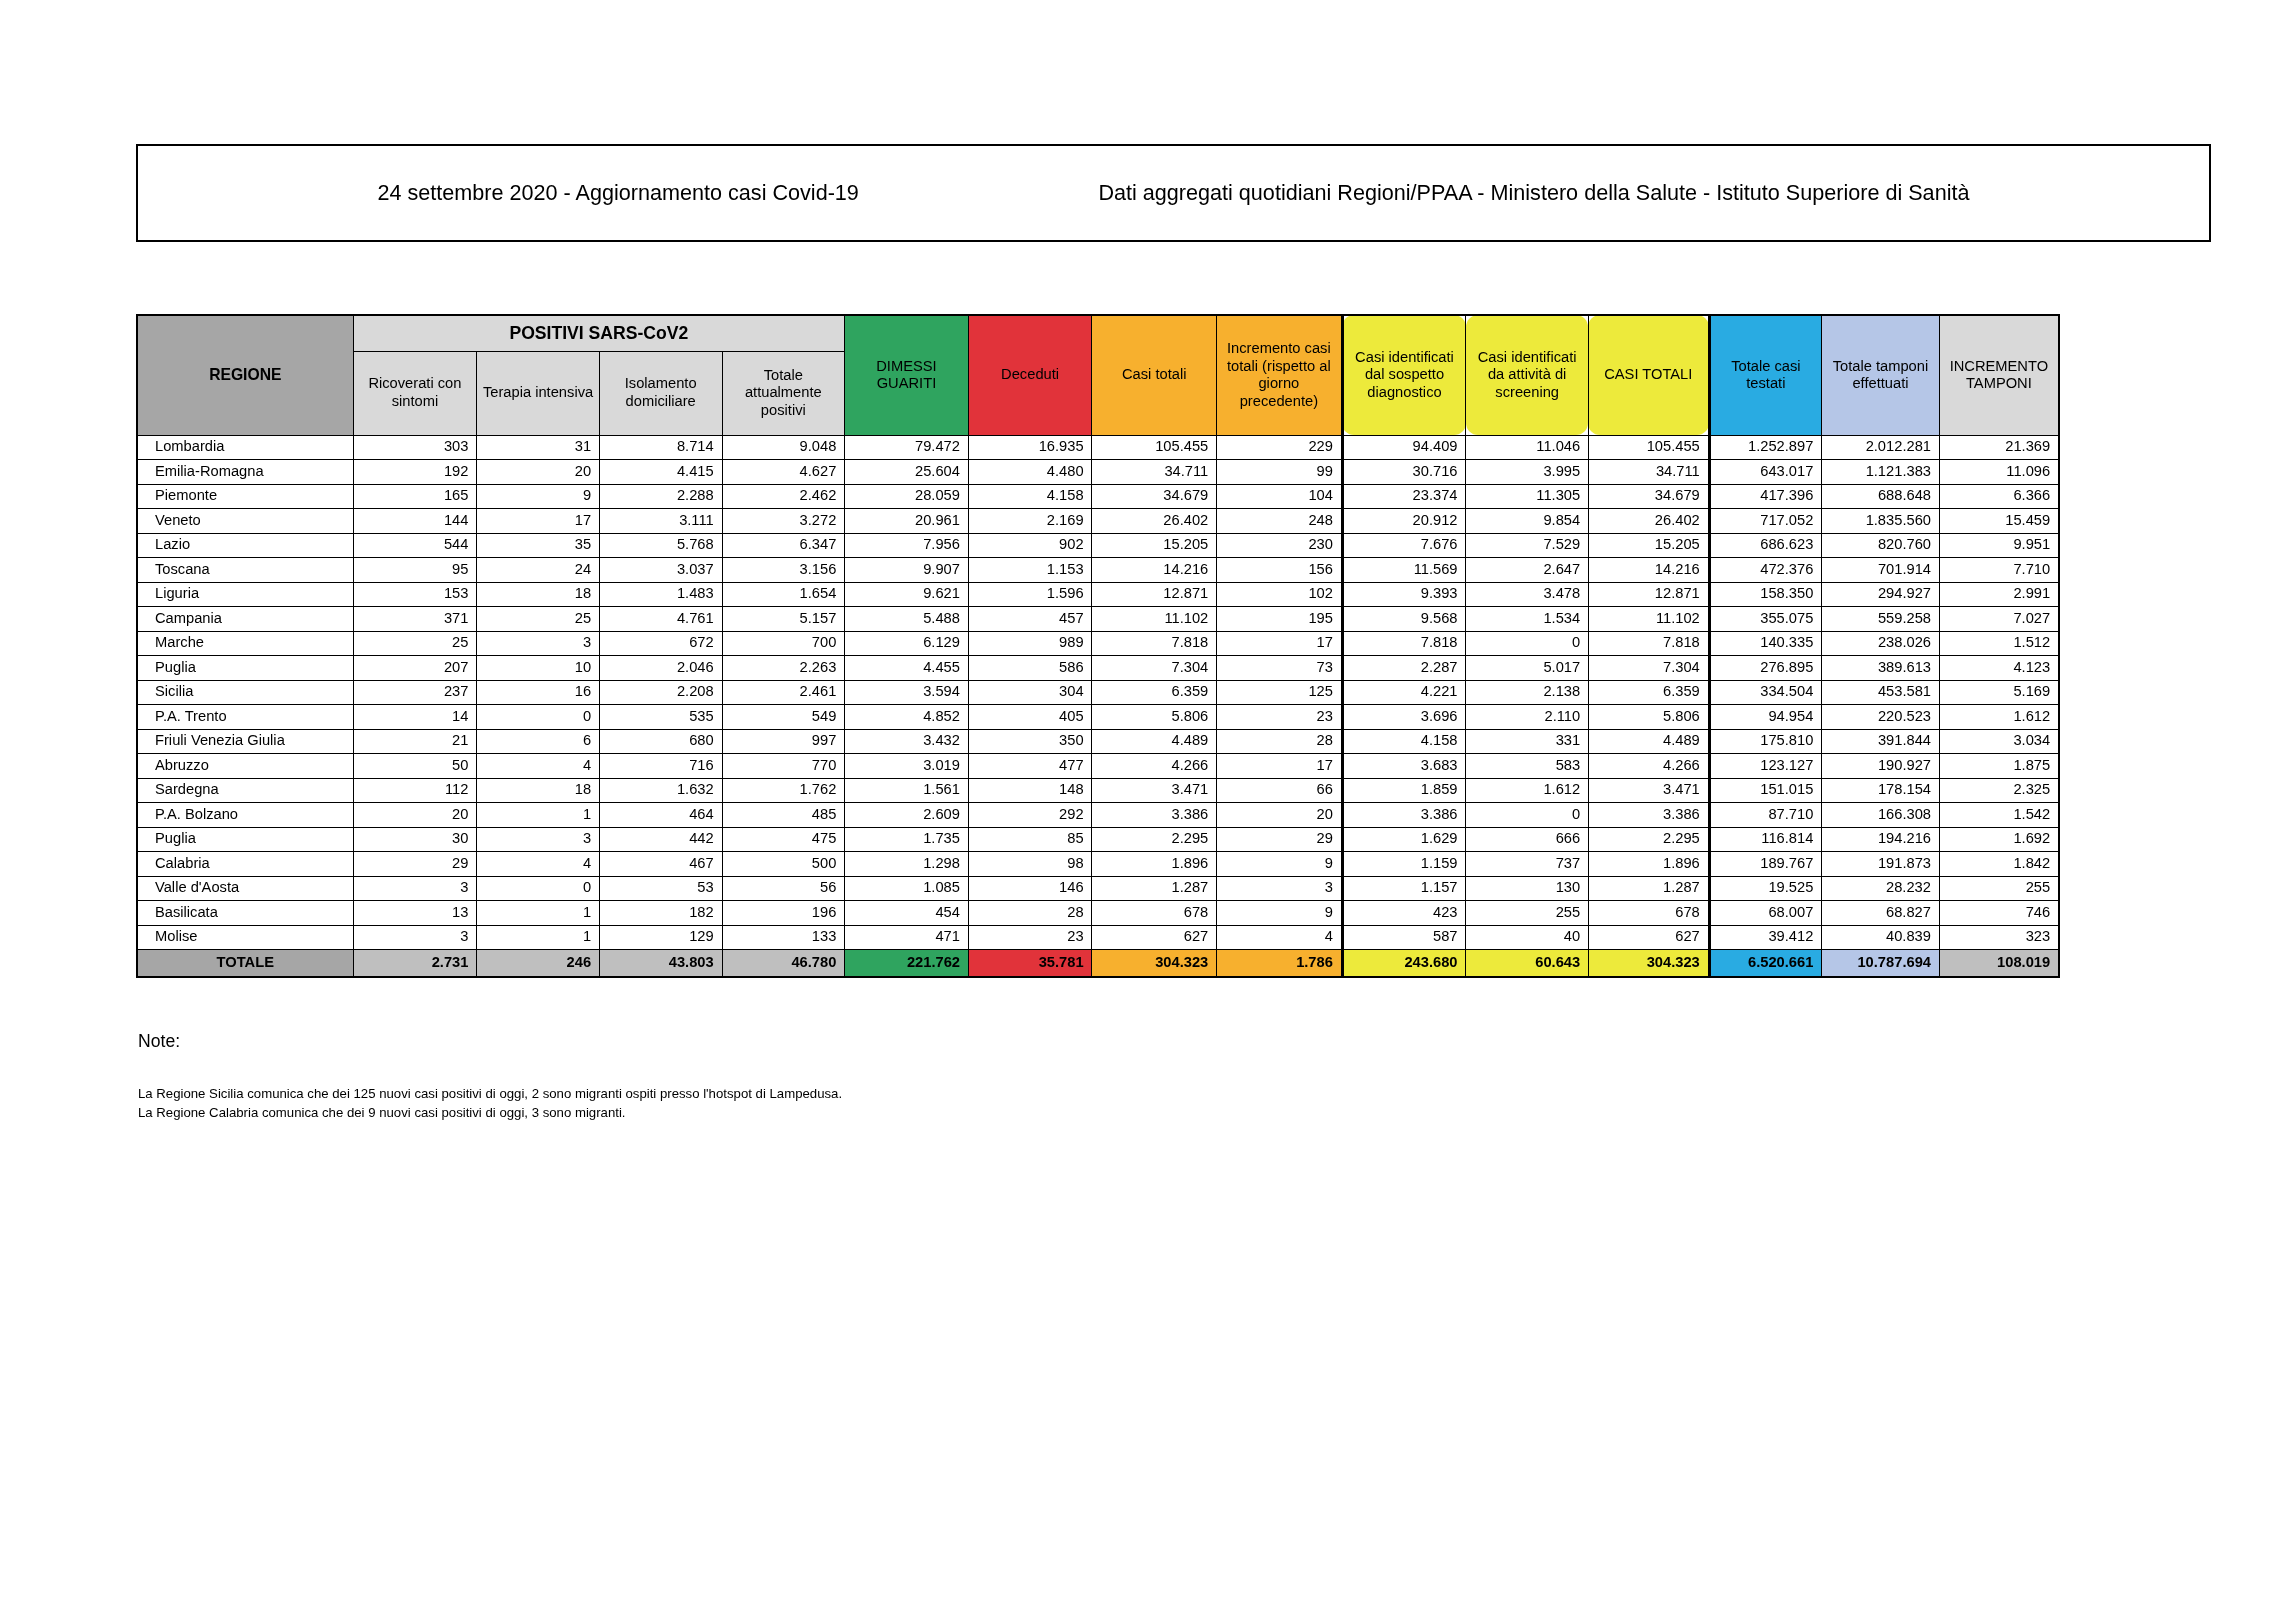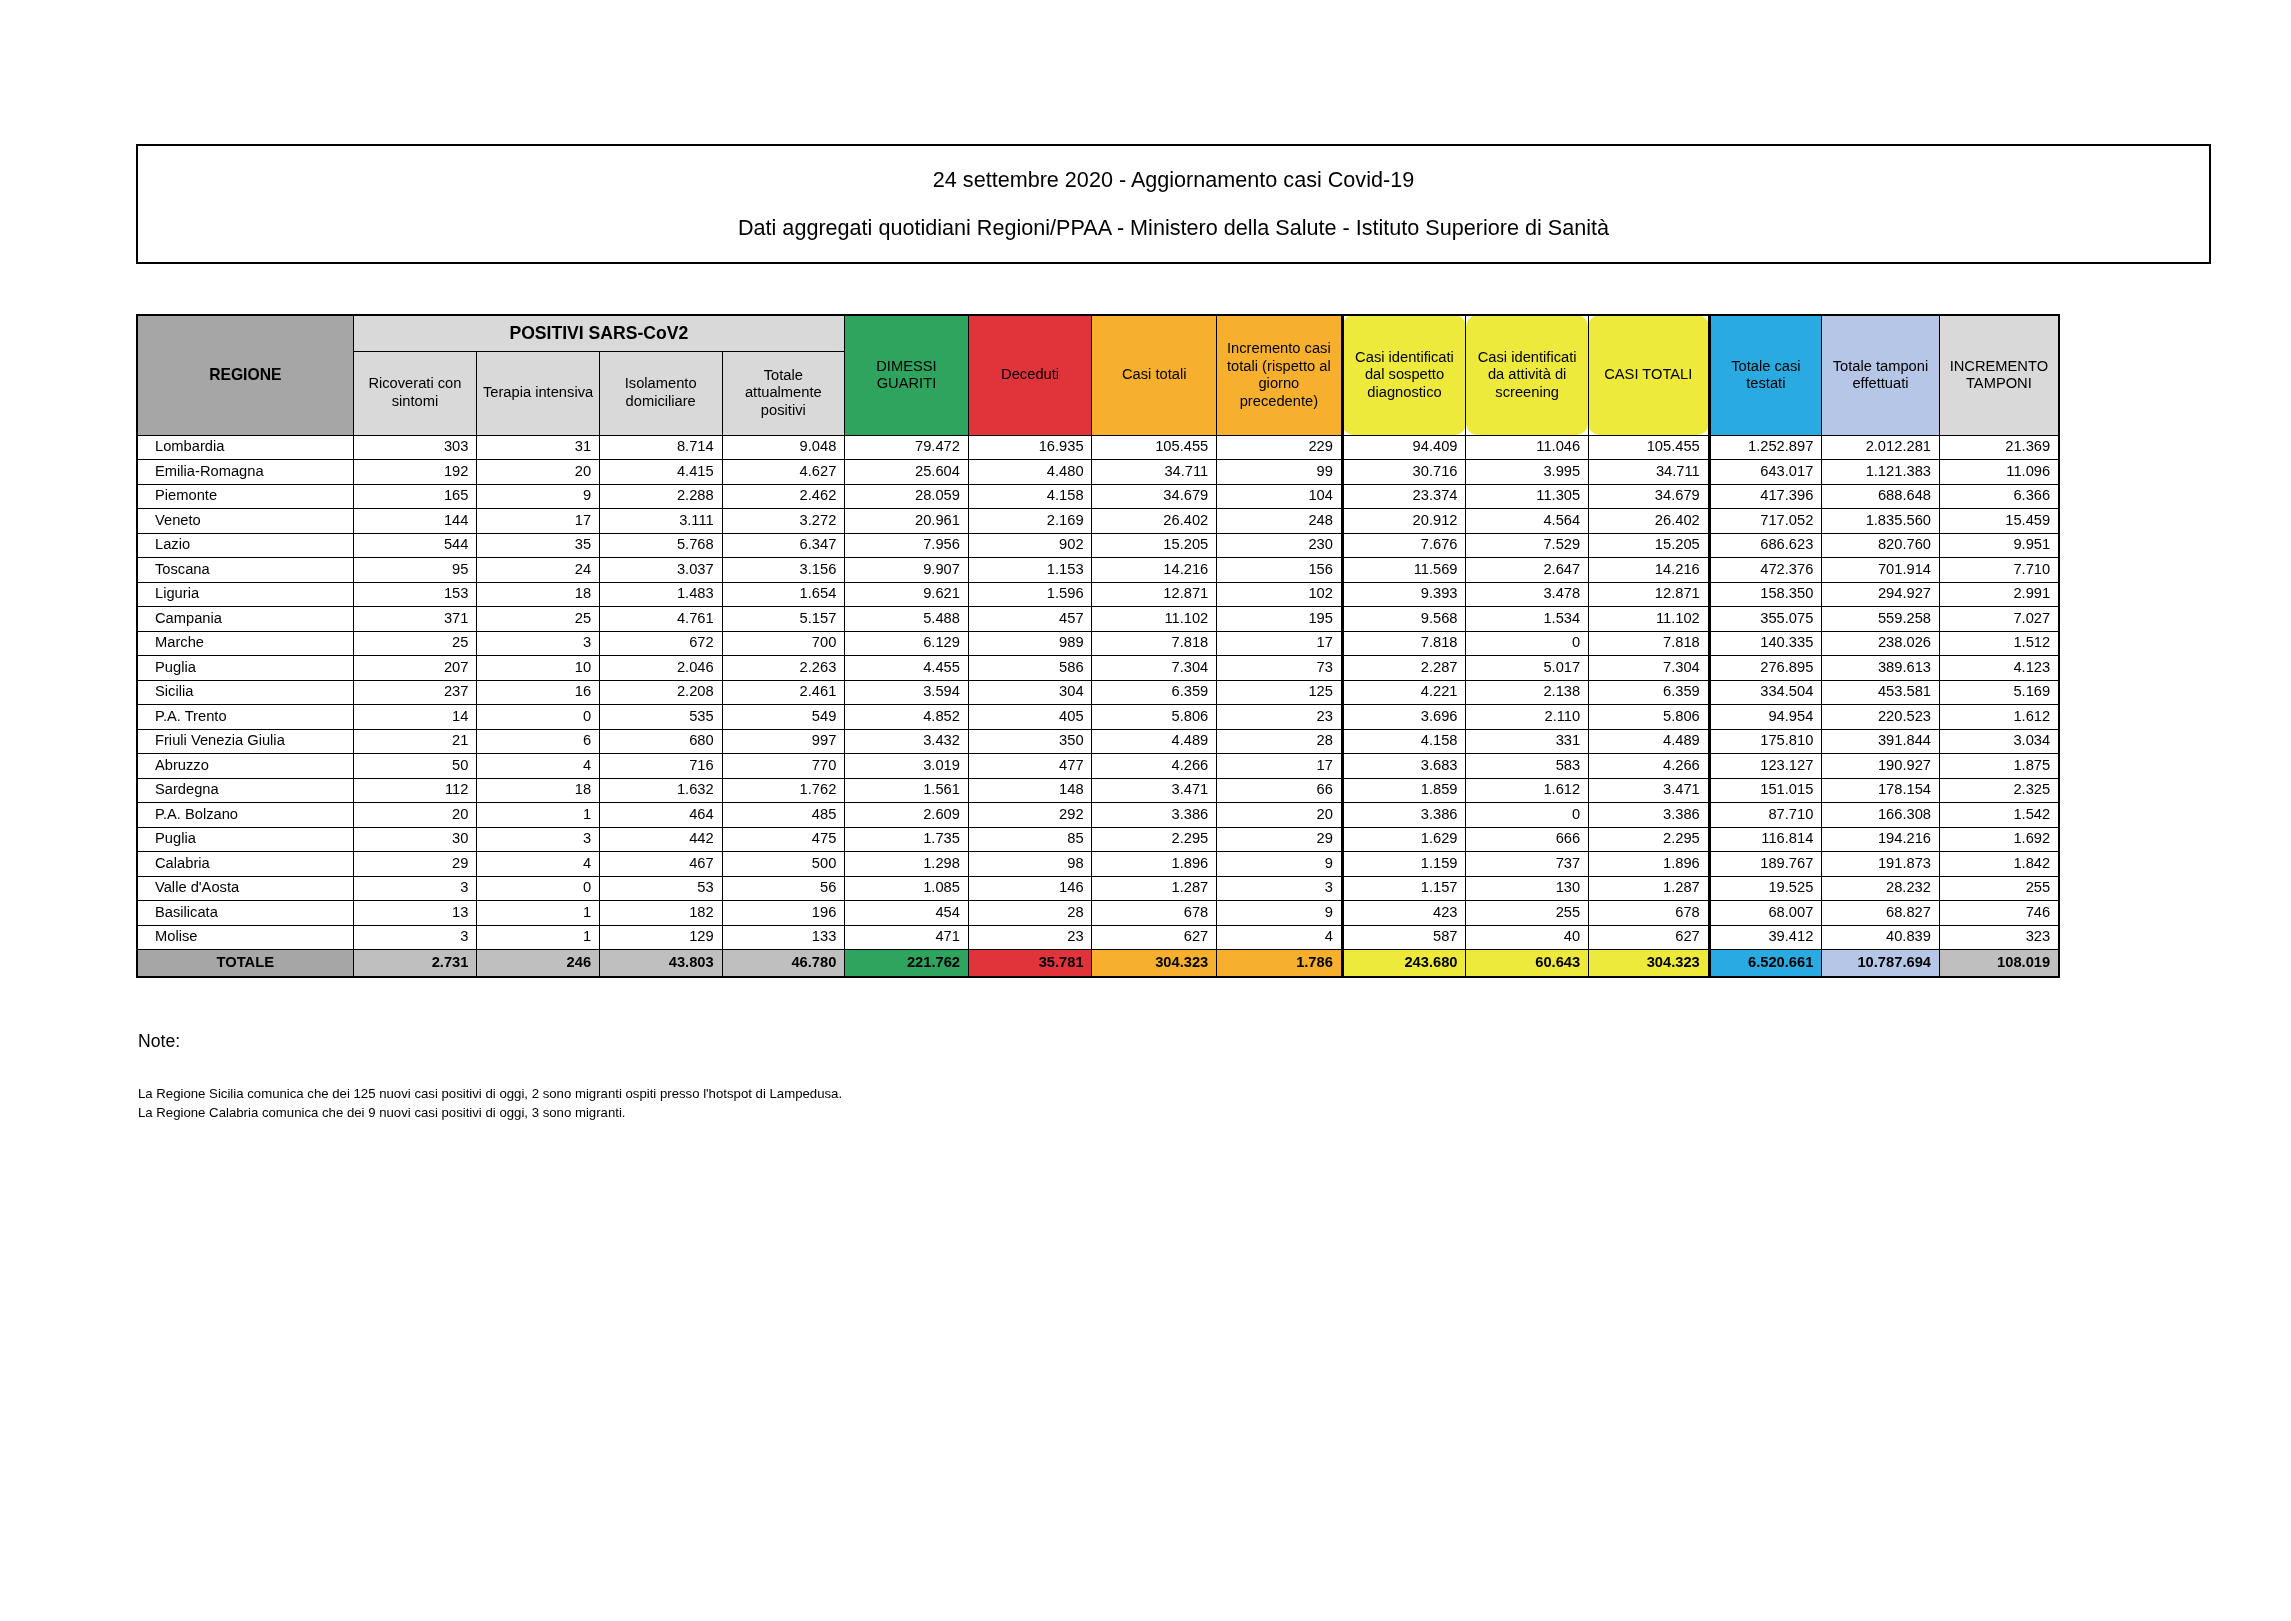--- a/index.html
+++ b/index.html
@@ -2,23 +2,23 @@
 <html style="--green: #2FA45F; --red: #E1333A; --orange: #F7B02E; --yellow: #EDEA3B; --blue: #29ABE2; --light-blue: #B5C6E7; --gray-dark: #A6A6A6; --gray-light: #D9D9D9; --gray-total: #BFBFBF;"><head>
 <meta charset="utf-8">
 <style>
   html,body{margin:0;padding:0;}
   body{
     width:2292px;height:1621px;position:relative;background:#ffffff;
     font-family:"Liberation Sans", sans-serif;color:#000;
   }
   
   .title-box{
-    position:absolute;left:136px;top:144px;width:2075px;height:120px;
+    position:absolute;left:136px;top:144px;width:2075px;height:98px;
     border:2px solid #000;box-sizing:border-box;
-    display:flex;flex-direction:column;justify-content:space-evenly;align-items:center;
+    display:flex;flex-direction:row;justify-content:space-evenly;align-items:center;
     text-align:center;font-size:21.6px;
   }
   
   table.covid{
     position:absolute;left:136px;top:314px;width:1924px;
     border-collapse:collapse;table-layout:fixed;
     font-size:14.7px;line-height:1.2;
   }
   table.covid th, table.covid td{
     border:1px solid #000;box-sizing:border-box;overflow:hidden;
@@ -158,21 +158,21 @@
         <td class="region">Veneto</td>
         <td class="num">144</td>
         <td class="num">17</td>
         <td class="num">3.111</td>
         <td class="num">3.272</td>
         <td class="num">20.961</td>
         <td class="num">2.169</td>
         <td class="num">26.402</td>
         <td class="num">248</td>
         <td class="num thickL">20.912</td>
-        <td class="num">4.564</td>
+        <td class="num">9.854</td>
         <td class="num">26.402</td>
         <td class="num thickL">717.052</td>
         <td class="num">1.835.560</td>
         <td class="num">15.459</td>
       </tr>
       <tr>
         <td class="region">Lazio</td>
         <td class="num">544</td>
         <td class="num">35</td>
         <td class="num">5.768</td>

